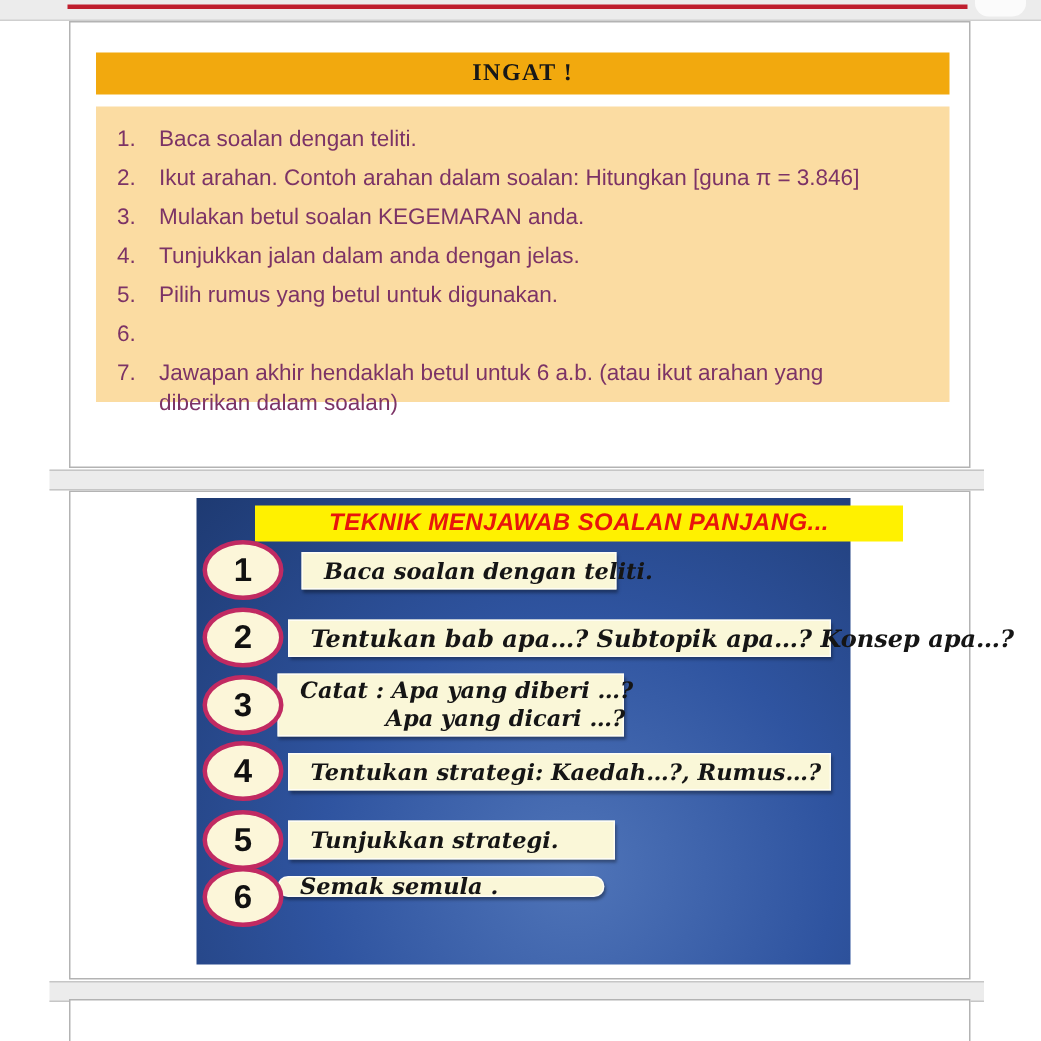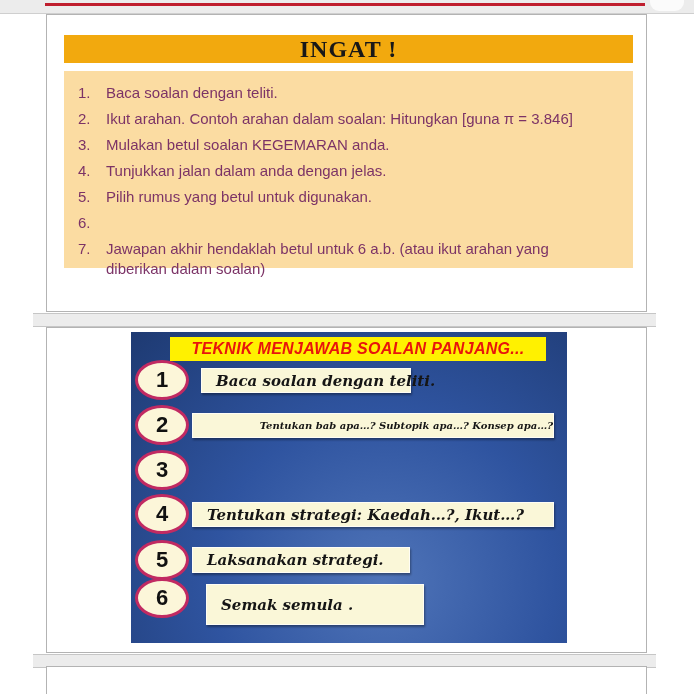--- a/index.html
+++ b/index.html
@@ -18,63 +18,63 @@
   #strip3{top:654px;}
   .card{position:absolute;left:46px;width:601px;background:#ffffff;border:1px solid #b3b3b3;box-sizing:border-box;}
   #card1{top:14px;height:298px;}
   #card2{top:327px;height:326px;}
   #card3{top:666px;height:40px;}
 
   
   .ingat-header{
     position:absolute;left:17px;top:20px;width:569px;height:28px;
     background:#f2a90e;display:flex;align-items:center;justify-content:center;
-    font-family:"Liberation Serif",serif;font-weight:bold;font-size:24px;
+    font-family:"Liberation Serif",serif;font-weight:bold;font-size:16px;
     letter-spacing:1px;color:#181818;
   }
   .ingat-list{
     position:absolute;left:17px;top:56px;width:569px;height:197px;
     background:#fbdca2;box-sizing:border-box;padding:12px 14px 0 14px;
     color:#7c3366;font-size:15px;
   }
   .ingat-item{display:flex;line-height:20px;margin-bottom:6px;}
   .ingat-item .num{width:28px;flex:0 0 28px;}
   .ingat-item .txt{max-width:486px;}
 
   
   .slide{
     position:absolute;left:84px;top:4px;width:436px;height:311px;
     background:radial-gradient(ellipse at 58% 80%, #4f74b8 0%, #2f54a0 48%, #1e3a72 100%);
   }
   .slide-title{
-    position:absolute;left:39px;top:5px;width:376px;height:24px;
+    position:absolute;left:39px;top:5px;width:432px;height:24px;
     background:#fff100;display:flex;align-items:center;justify-content:center;
     color:#e8150c;font-weight:bold;font-style:italic;font-size:16px;letter-spacing:.3px;
     white-space:nowrap;
   }
   .oval{
     position:absolute;left:4px;width:54px;height:40px;box-sizing:border-box;
     background:#fcf6d9;border:3px solid #c12a62;border-radius:50%;
     display:flex;align-items:center;justify-content:center;
     font-weight:bold;font-size:22px;color:#111;z-index:2;
   }
   .step-box{
     position:absolute;box-sizing:border-box;background:#faf7d8;
     border:1px solid rgba(255,255,255,.75);box-shadow:1px 2px 2px rgba(0,0,0,.35);
     font-family:"DejaVu Serif",serif;font-style:italic;font-weight:600;
     font-size:15px;color:#151515;display:flex;flex-direction:column;justify-content:center;
     padding-left:14px;white-space:nowrap;z-index:1;
   }
   #oval1{top:28px;} #box1{left:70px;top:36px;width:210px;height:25px;}
-  #oval2{top:73px;} #box2{left:61px;top:81px;width:362px;height:25px;font-size:10px;text-align:right;}
+  #oval2{top:73px;} #box2{left:61px;top:81px;width:362px;height:25px;font-size:16px;}
   #oval3{top:118px;}#box3{left:54px;top:117px;width:231px;height:42px;line-height:19px;}
   #box3 .l2{padding-left:57px;}
   #oval4{top:162px;}#box4{left:61px;top:170px;width:362px;height:25px;}
   #oval5{top:208px;}#box5{left:61px;top:215px;width:218px;height:26px;}
-  #oval6{top:246px;}#box6{left:75px;top:252px;width:218px;height:41px;}
+  #oval6{top:246px;}#box6{left:54px;top:252px;width:218px;height:14px;border-radius:12px;}
 </style>
 </head>
 <body>
 
 <div class="top-strip"></div>
 <div class="top-notch"></div>
 <div class="red-line"></div>
 
 <div class="card" id="card1">
   <div class="ingat-header">INGAT !</div>
@@ -119,29 +119,33 @@
     <div class="step-box" id="box1">
       <span>Baca soalan dengan teliti.</span>
     </div>
 
     <div class="oval" id="oval2">2</div>
     <div class="step-box" id="box2">
       <span>Tentukan bab apa…?  Subtopik apa…?  Konsep  apa…?</span>
     </div>
 
     <div class="oval" id="oval3">3</div>
+    <div class="step-box" id="box3">
+      <span>Catat :   Apa  yang diberi …?</span>
+      <span class="l2">Apa yang dicari …?</span>
+    </div>
 
     <div class="oval" id="oval4">4</div>
     <div class="step-box" id="box4">
-      <span>Tentukan strategi:   Kaedah…?,  Ikut…?</span>
+      <span>Tentukan strategi:   Kaedah…?,  Rumus…?</span>
     </div>
 
     <div class="oval" id="oval5">5</div>
     <div class="step-box" id="box5">
-      <span>Laksanakan  strategi.</span>
+      <span>Tunjukkan  strategi.</span>
     </div>
 
     <div class="oval" id="oval6">6</div>
     <div class="step-box" id="box6">
       <span>Semak semula  .</span>
     </div>
   </div>
 </div>
 
 <div class="gray-strip" id="strip3"></div>

